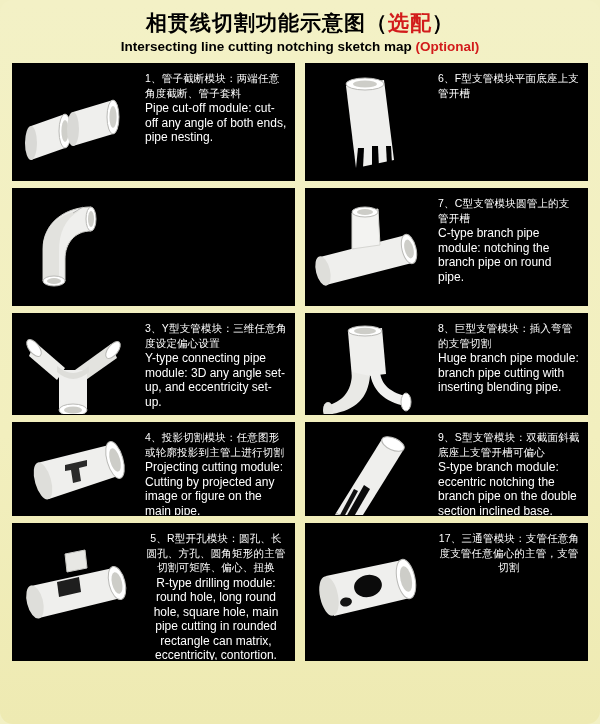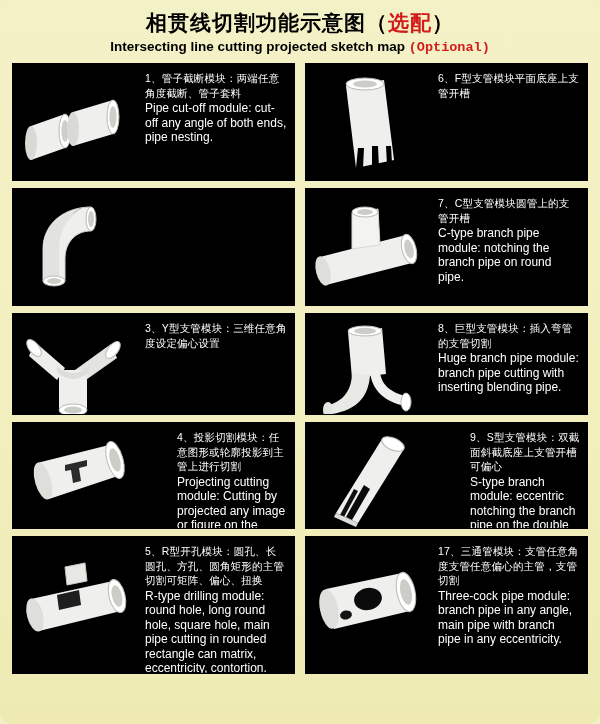--- a/index.html
+++ b/index.html
@@ -37,21 +37,20 @@
   }
   .title-en {
     font-size: 13.5px;
     font-weight: bold;
     color: #000;
     margin-top: 3px;
     line-height: 16px;
   }
   .title-en .optional-en {
     color: #d21b1b;
-    font-family: Liberation Mono, monospace;
   }
   .grid {
     position: absolute;
     top: 63px;
     left: 12px;
     width: 576px;
     display: flex;
     gap: 10px;
   }
   .col {
@@ -89,36 +88,36 @@
     line-height: 14.5px;
     margin-top: 1px;
   }
   .t-en.justify {
     text-align: justify;
   }
   
   .h1 { height: 118px; }
   .h2 { height: 118px; }
   .h3 { height: 102px; }
-  .h4 { height: 107px; gap: 32px; }
-  .h5 { height: 138px; }
+  .h4 { height: 94px; }
+  .h5 { height: 138px; text-align: center; }
 
   svg { display: block; }
 </style>
 </head>
 <body>
 
 <div class="page">
 
   <div class="header">
     <div class="title-cn">
       <span>相贯线切割功能示意图（</span><span class="optional-cn">选配</span><span>）</span>
     </div>
     <div class="title-en">
-      <span>Intersecting line cutting projected sketch map </span><span class="optional-en">(Optional)</span>
+      <span>Intersecting line cutting notching sketch map </span><span class="optional-en">(Optional)</span>
     </div>
   </div>
 
   <div class="grid">
 
     <div class="col">
 
       <div class="card h1">
         <div class="imgbox">
           <svg width="128" height="116" viewBox="0 0 128 116">
@@ -168,20 +167,21 @@
               <ellipse cx="100" cy="36" rx="5" ry="10" transform="rotate(38 100 36)" fill="#ffffff" stroke="#b9b9b6" stroke-width="1"></ellipse>
               <path d="M46 56 L74 56 L74 96 L46 96 Z" fill="#efefed"></path>
               <ellipse cx="60" cy="96" rx="14" ry="6" fill="#ffffff" stroke="#b9b9b6" stroke-width="1"></ellipse>
               <ellipse cx="60" cy="96" rx="9" ry="3.6" fill="#cdcdc8"></ellipse>
               <path d="M44 52 Q60 66 76 52 L76 58 Q60 72 44 58 Z" fill="#dedeDA"></path>
             </g>
           </svg>
         </div>
         <div class="textbox">
           <div class="t-cn">3、Y型支管模块：三维任意角度设定偏心设置</div>
+          <div class="t-en">Y-type connecting pipe module: 3D any angle set-up, and eccentricity set-up.</div>
         </div>
       </div>
 
       <div class="card h4">
         <div class="imgbox">
           <svg width="128" height="116" viewBox="0 0 128 116">
             <g>
               <path d="M24 40 L96 22 L108 52 L36 76 Z" fill="#efefed"></path>
               <ellipse cx="30" cy="58" rx="8" ry="19" transform="rotate(-16 30 58)" fill="#dedeDA"></ellipse>
               <ellipse cx="102" cy="37" rx="8" ry="19" transform="rotate(-16 102 37)" fill="#ffffff" stroke="#b9b9b6" stroke-width="1"></ellipse>
@@ -303,19 +303,18 @@
               <ellipse cx="23" cy="72" rx="9" ry="20" transform="rotate(-12 23 72)" fill="#dedeDA"></ellipse>
               <ellipse cx="100" cy="55" rx="9" ry="20" transform="rotate(-12 100 55)" fill="#ffffff" stroke="#b9b9b6" stroke-width="1"></ellipse>
               <ellipse cx="100" cy="55" rx="5.6" ry="13" transform="rotate(-12 100 55)" fill="#cdcdc8"></ellipse>
               <ellipse cx="62" cy="62" rx="14" ry="11" transform="rotate(-12 62 62)" fill="#0b0b0b"></ellipse>
               <ellipse cx="40" cy="78" rx="6" ry="4.5" transform="rotate(-12 40 78)" fill="#141414"></ellipse>
             </g>
           </svg>
         </div>
         <div class="textbox">
           <div class="t-cn">17、三通管模块：支管任意角度支管任意偏心的主管，支管切割</div>
-          <div class="t-en">Three-cock pipe module: branch pipe in any angle, main pipe with branch pipe in any eccentricity.</div>
         </div>
       </div>
 
     </div>
   </div>
 </div>
 
 </body></html>

